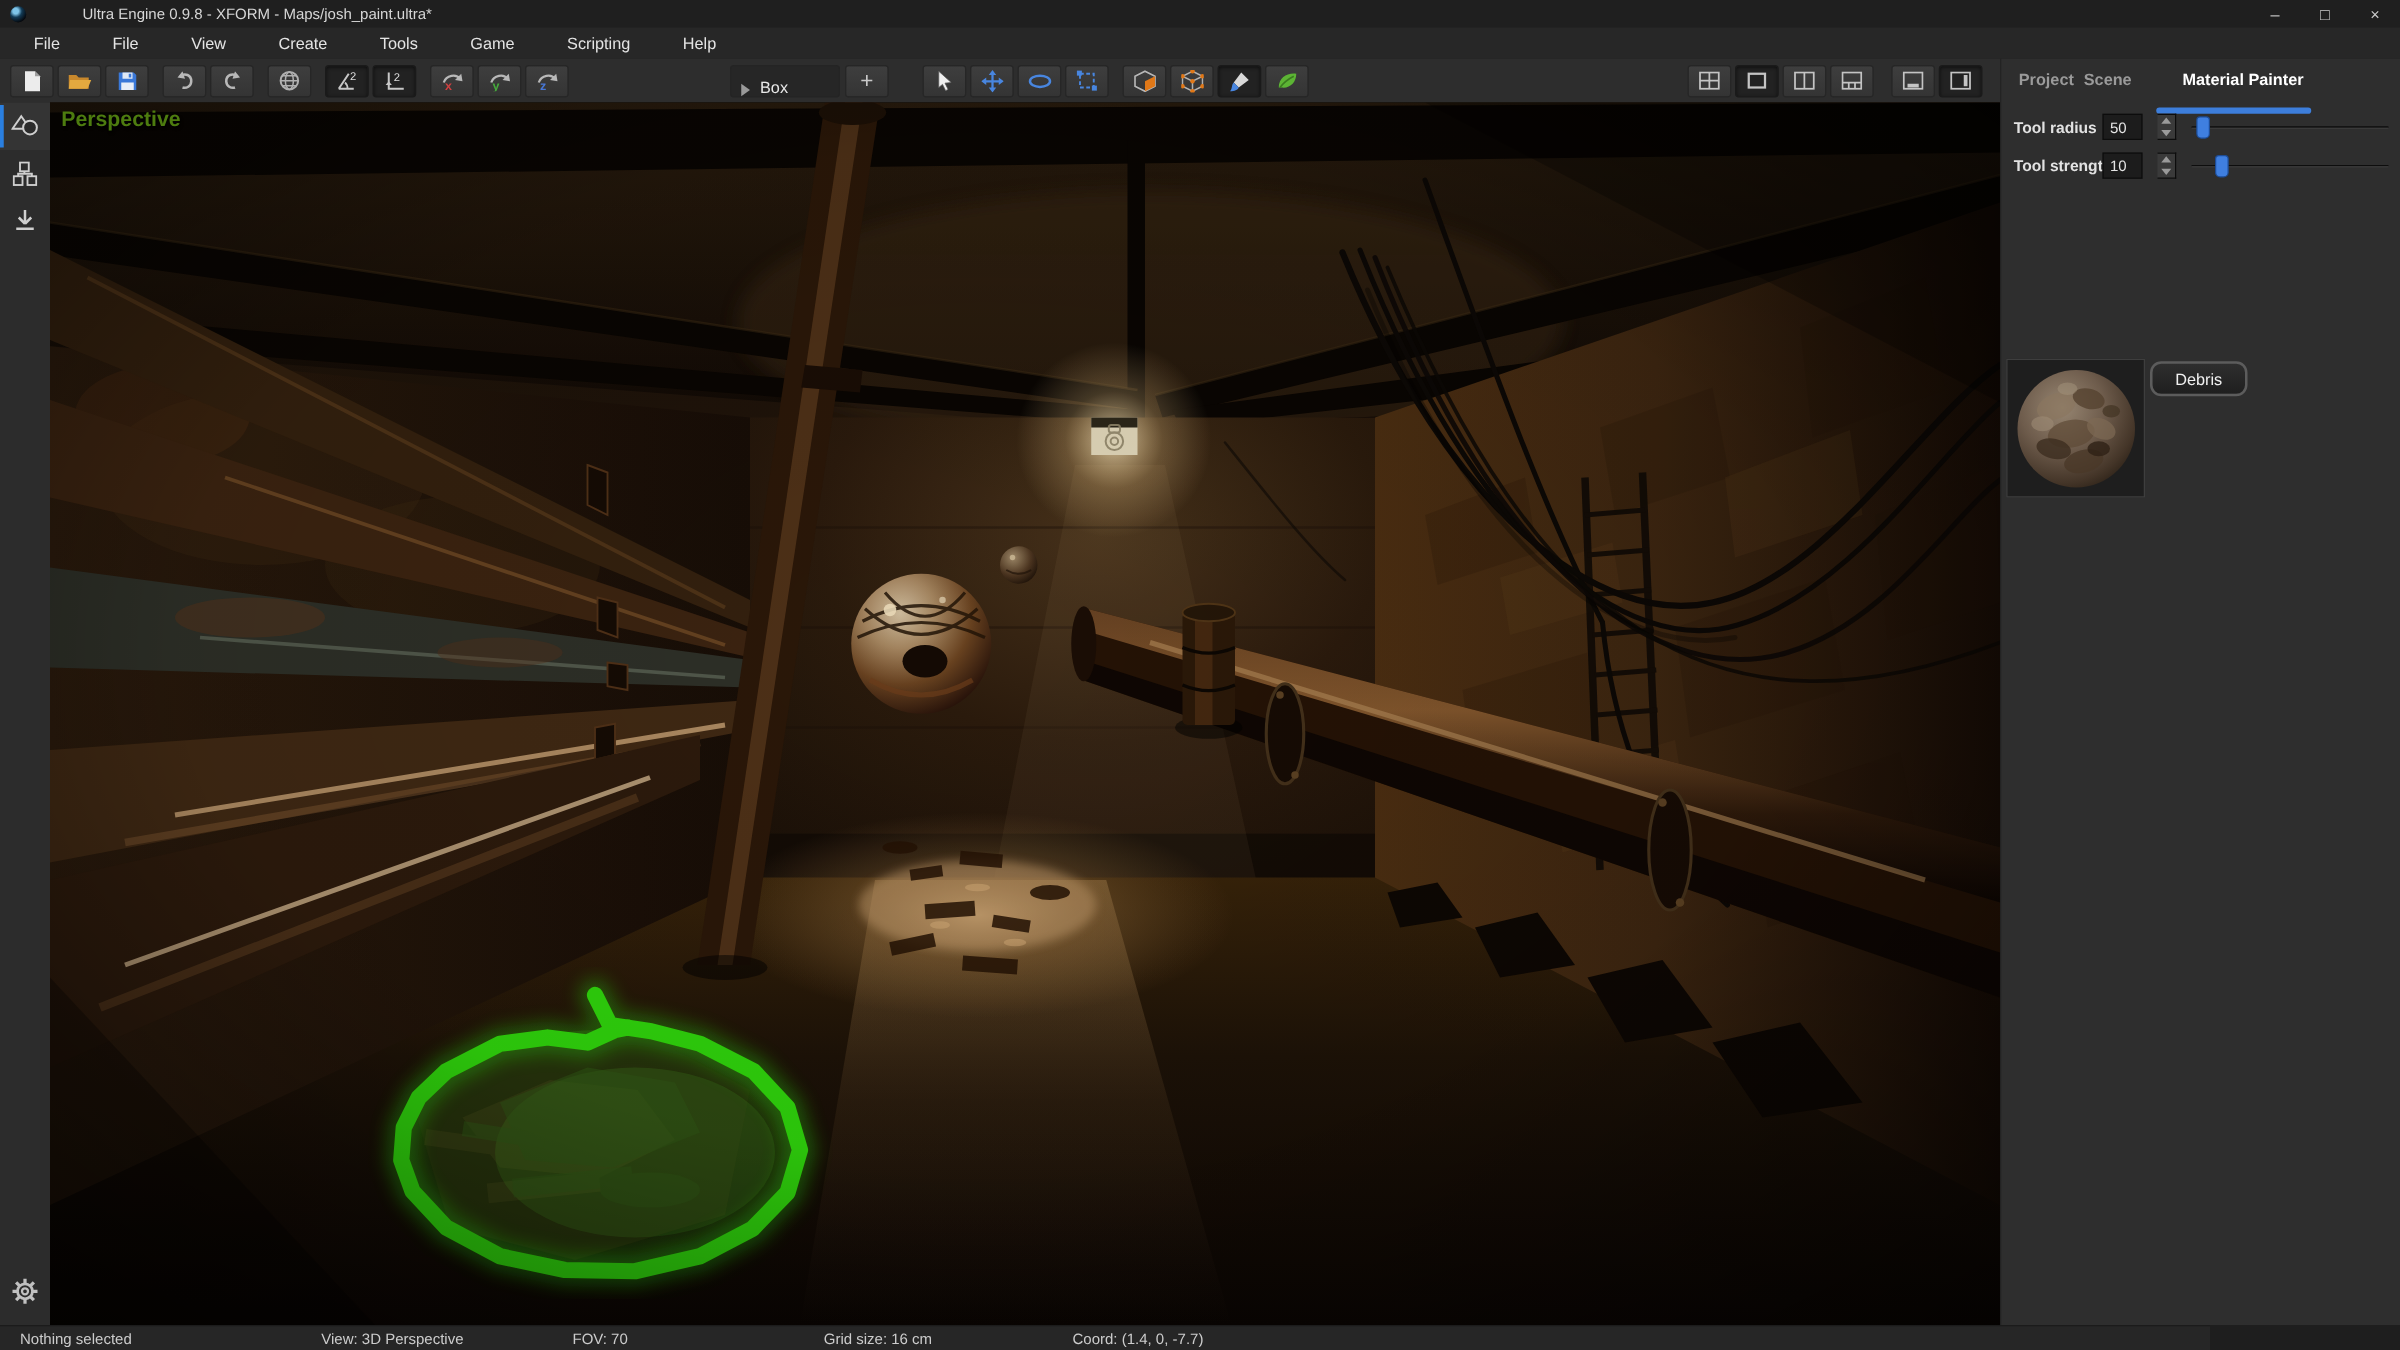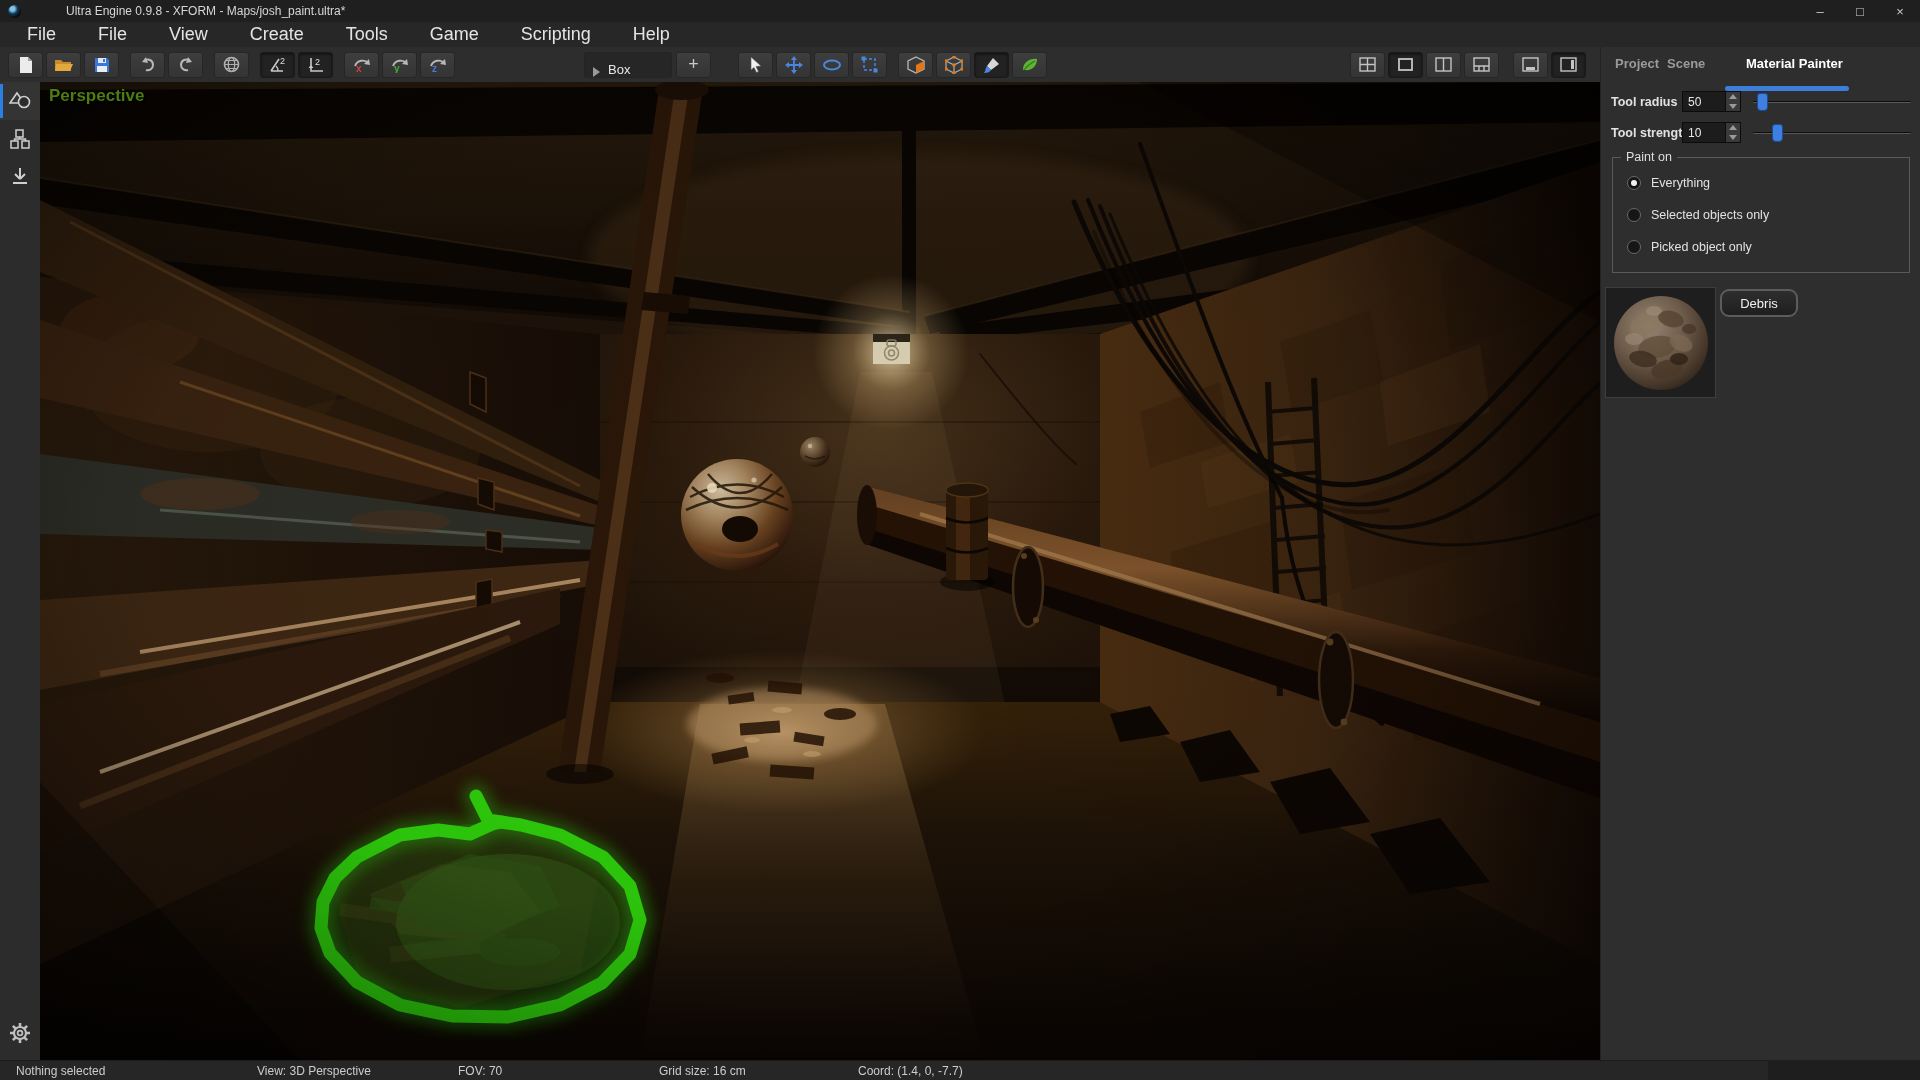--- a/index.html
+++ b/index.html
@@ -12,21 +12,21 @@
   #app-logo { width:13px; height:13px; border-radius:50%; margin:0 9px 0 8px;
               background:radial-gradient(circle at 35% 30%, #7ec4e8 0 18%, #123a55 40%, #05070c 75%); }
   #title-text { font-size:12px; color:#d6d6d6;margin-left:36px; }
   #win-controls { margin-left:auto; display:flex; }
   .win-btn { width:40px; height:22px; display:flex; align-items:center; justify-content:center;
              color:#c9c9c9; font-size:13px; }
 
   
   #menubar { position:absolute; left:0; top:22px; width:1920px; height:25px;
              background:#272727; display:flex; align-items:center; padding-left:6px; }
-  .menu-item { font-size:18px; color:#e4e4e4; padding:0 21px; height:25px; line-height:25px; }
+  .menu-item { font-size:13px; color:#e4e4e4; padding:0 21px; height:25px; line-height:25px; }
 
   
   #toolbar { position:absolute; left:0; top:47px; width:1600px; height:35px;
              background:#2d2d2d; display:flex; align-items:center; padding-left:8px; }
   .tb-group { display:flex; gap:3px; margin-right:11px; }
   .tb-btn { width:35px; height:26px; border:1px solid #262626; border-radius:3px;
             background:linear-gradient(#3e3e3e,#343434); display:flex; align-items:center;
             justify-content:center; color:#bdbdbd; }
   .tb-btn.pressed { background:#222222; border-color:#1a1a1a; box-shadow:inset 0 1px 3px rgba(0,0,0,.6); }
   .tb-btn svg { display:block; }
@@ -54,21 +54,21 @@
 
   
   #rightpanel { position:absolute; left:1600px; top:47px; width:320px; height:1013px;
                 background:#2e2e2e; border-left:1px solid #232323; }
   #tabs { position:absolute; left:0; top:6px; width:320px; height:32px; }
   .tab { position:absolute; top:3px; font-size:13px; font-weight:bold; color:#9a9a9a; }
   .tab.active { color:#ffffff;padding-left:12px; }
   #tab-underline { position:absolute; left:124px; top:33px; width:124px; height:5px;
                    border-radius:3px; background:#3d7edb; }
   .prop-label { position:absolute; font-size:12.5px; font-weight:bold; color:#e2e2e2; }
-  .num-box { position:absolute; width:44px; height:21px; background:#1c1c1c; border:1px solid #0c0c0c;
+  .num-box { position:absolute; width:32px; height:21px; background:#1c1c1c; border:1px solid #0c0c0c;
              color:#e6e6e6; font-size:12px; padding-left:5px; font-family:"Liberation Sans",sans-serif; }
   .spinner { position:absolute; width:15px; height:21px; background:#3a3a3a; border:1px solid #0c0c0c;
              border-left:none; display:flex; flex-direction:column; }
   .spin-half { flex:1; display:flex; align-items:center; justify-content:center; }
   .tri-up { width:0; height:0; border-bottom:5px solid #9a9a9a; border-left:4px solid transparent; border-right:4px solid transparent; }
   .tri-dn { width:0; height:0; border-top:5px solid #9a9a9a; border-left:4px solid transparent; border-right:4px solid transparent; }
   .slider { position:absolute; height:20px; }
   .slider .track { position:absolute; left:0; right:0; top:9px; height:2px; background:#0d0d0d;
                    border-bottom:1px solid #585858; border-radius:2px; }
   .slider .handle { position:absolute; top:1px; width:11px; height:18px; background:#3f7fe0;
@@ -653,41 +653,20 @@
       </div>
     <div class="spin-half">
         <div class="tri-dn"></div>
       </div>
   </div>
   <div class="slider" style="left:152px; top:76px; width:158px">
     <div class="track"></div>
     <div class="handle" style="left:19px"></div>
   </div>
 
-  <div id="paint-group">
-    <div id="paint-group-label">Paint on</div>
-    <div class="radio-row" style="top:18px">
-      <div class="radio selected">
-          <div class="dot"></div>
-        </div>
-      <div class="radio-label">Everything</div>
-    </div>
-    <div class="radio-row" style="top:50px">
-      <div class="radio">
-          <div class="dot"></div>
-        </div>
-      <div class="radio-label">Selected objects only</div>
-    </div>
-    <div class="radio-row" style="top:82px">
-      <div class="radio">
-          <div class="dot"></div>
-        </div>
-      <div class="radio-label">Picked object only</div>
-    </div>
-  </div>
 
   <div id="mat-thumb">
     <svg width="104" height="104" viewBox="0 0 104 104">
       <defs>
         <radialGradient id="matG" cx=".38" cy=".32" r=".8">
           <stop offset="0" stop-color="#978672"></stop>
             <stop offset=".45" stop-color="#6e5c4c"></stop>
           <stop offset=".8" stop-color="#443528"></stop>
             <stop offset="1" stop-color="#241b12"></stop>
         </radialGradient>

